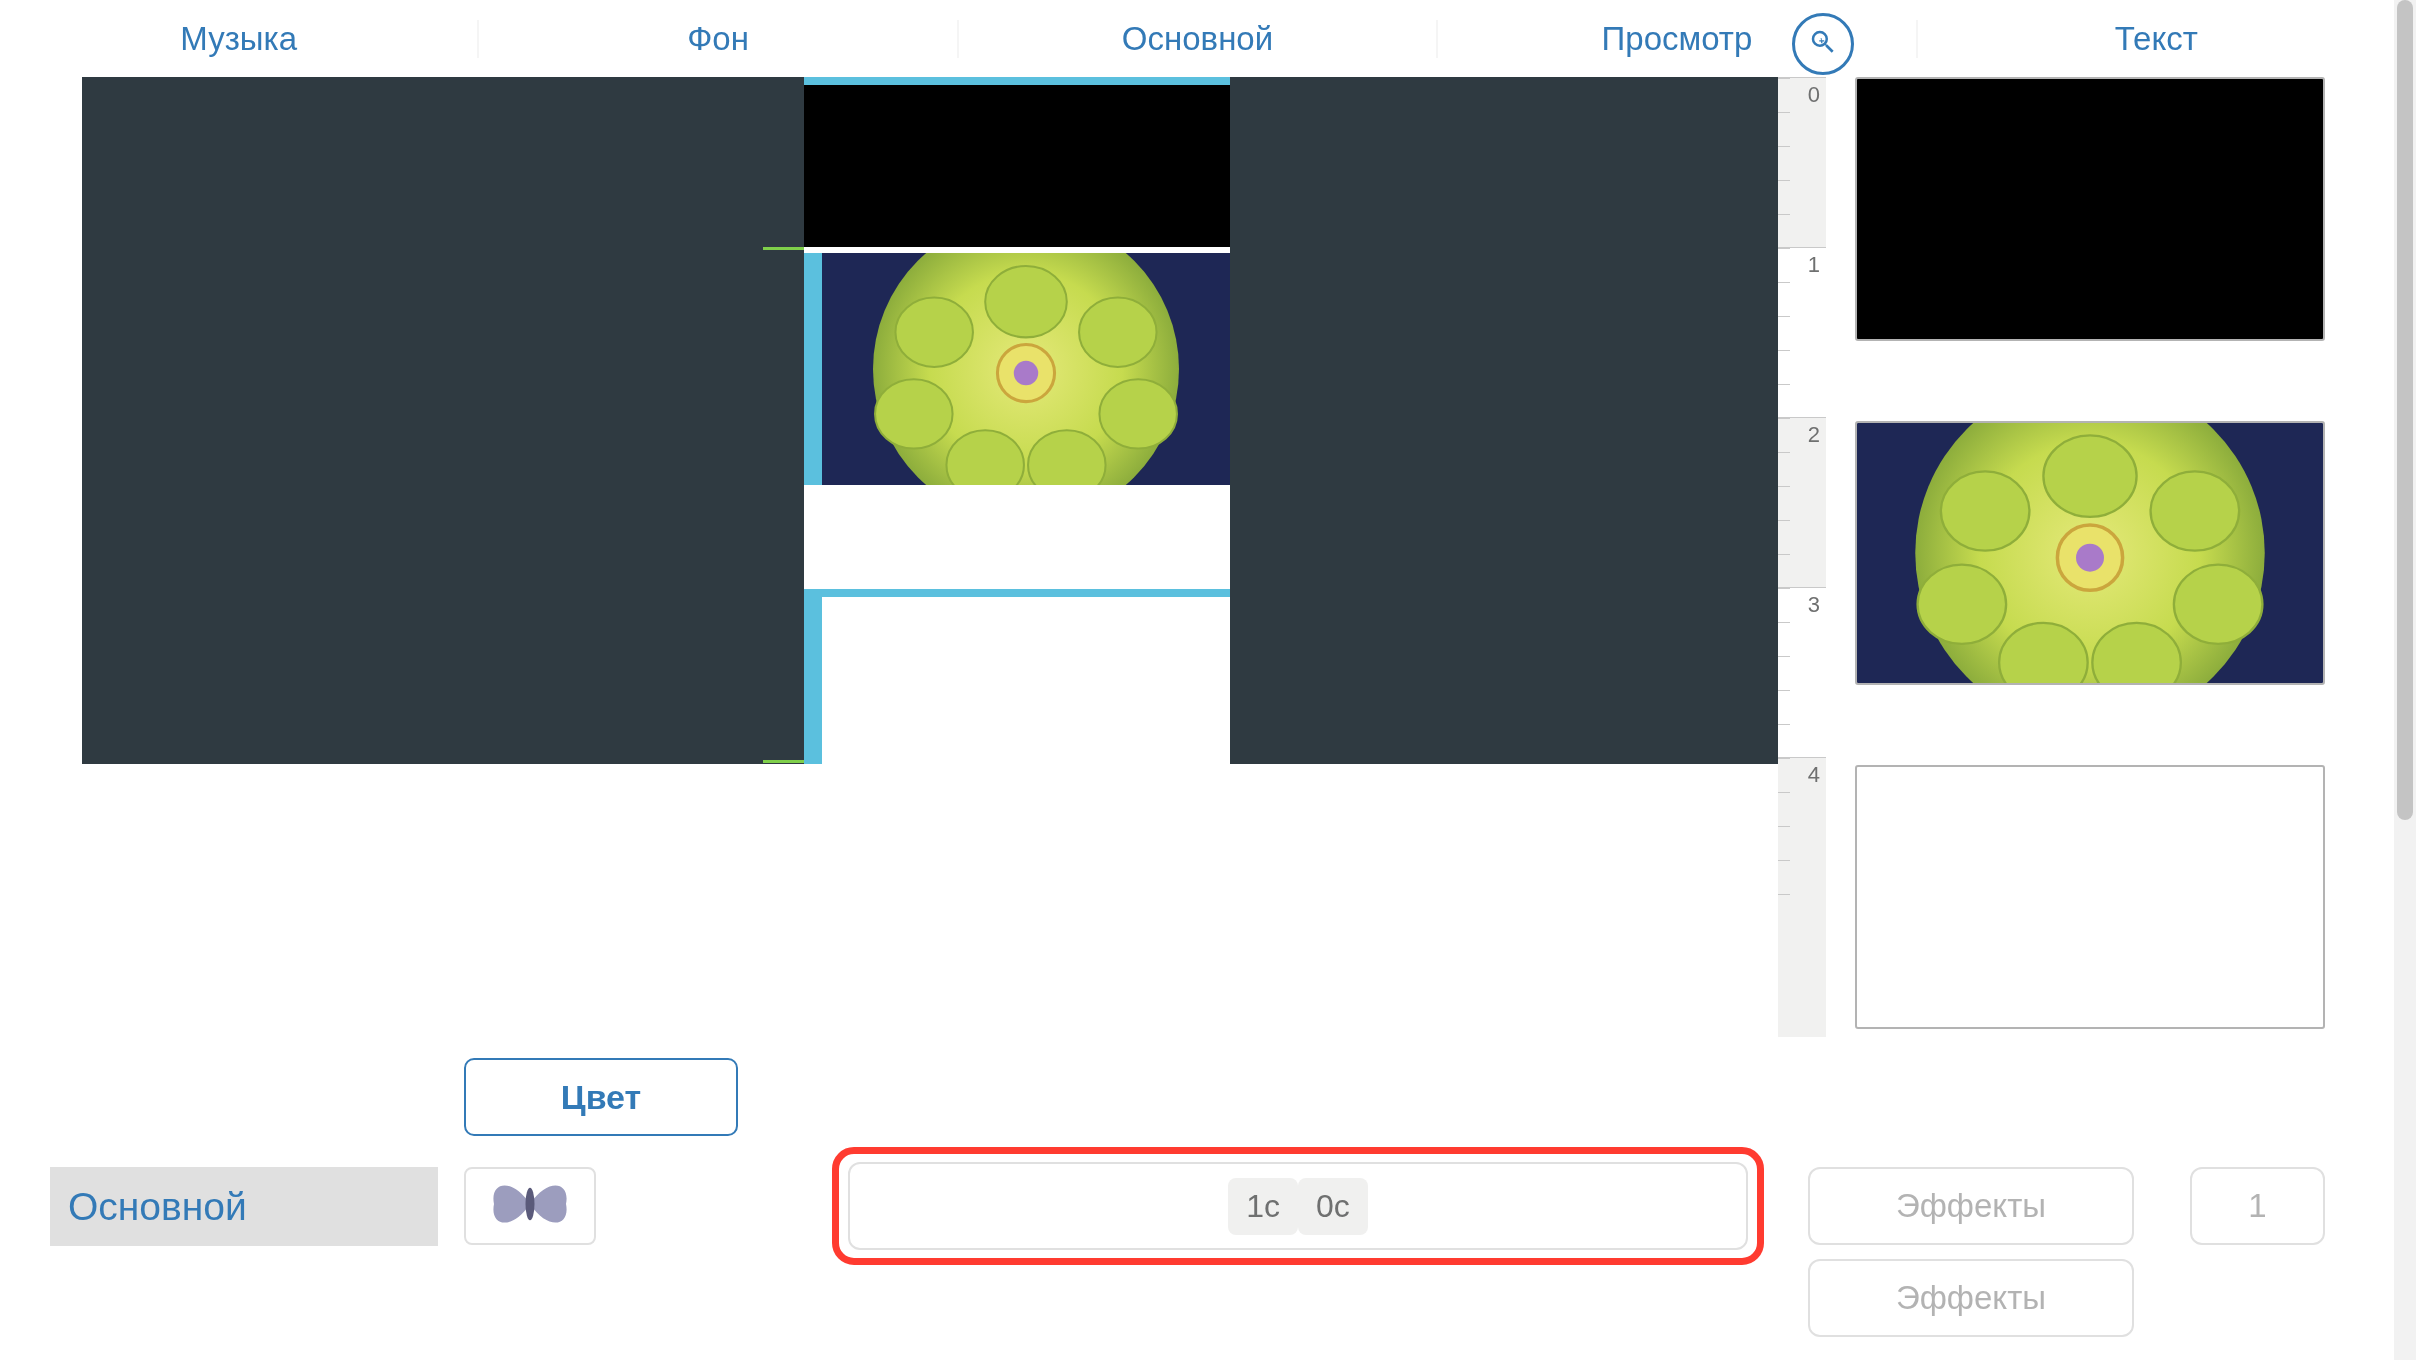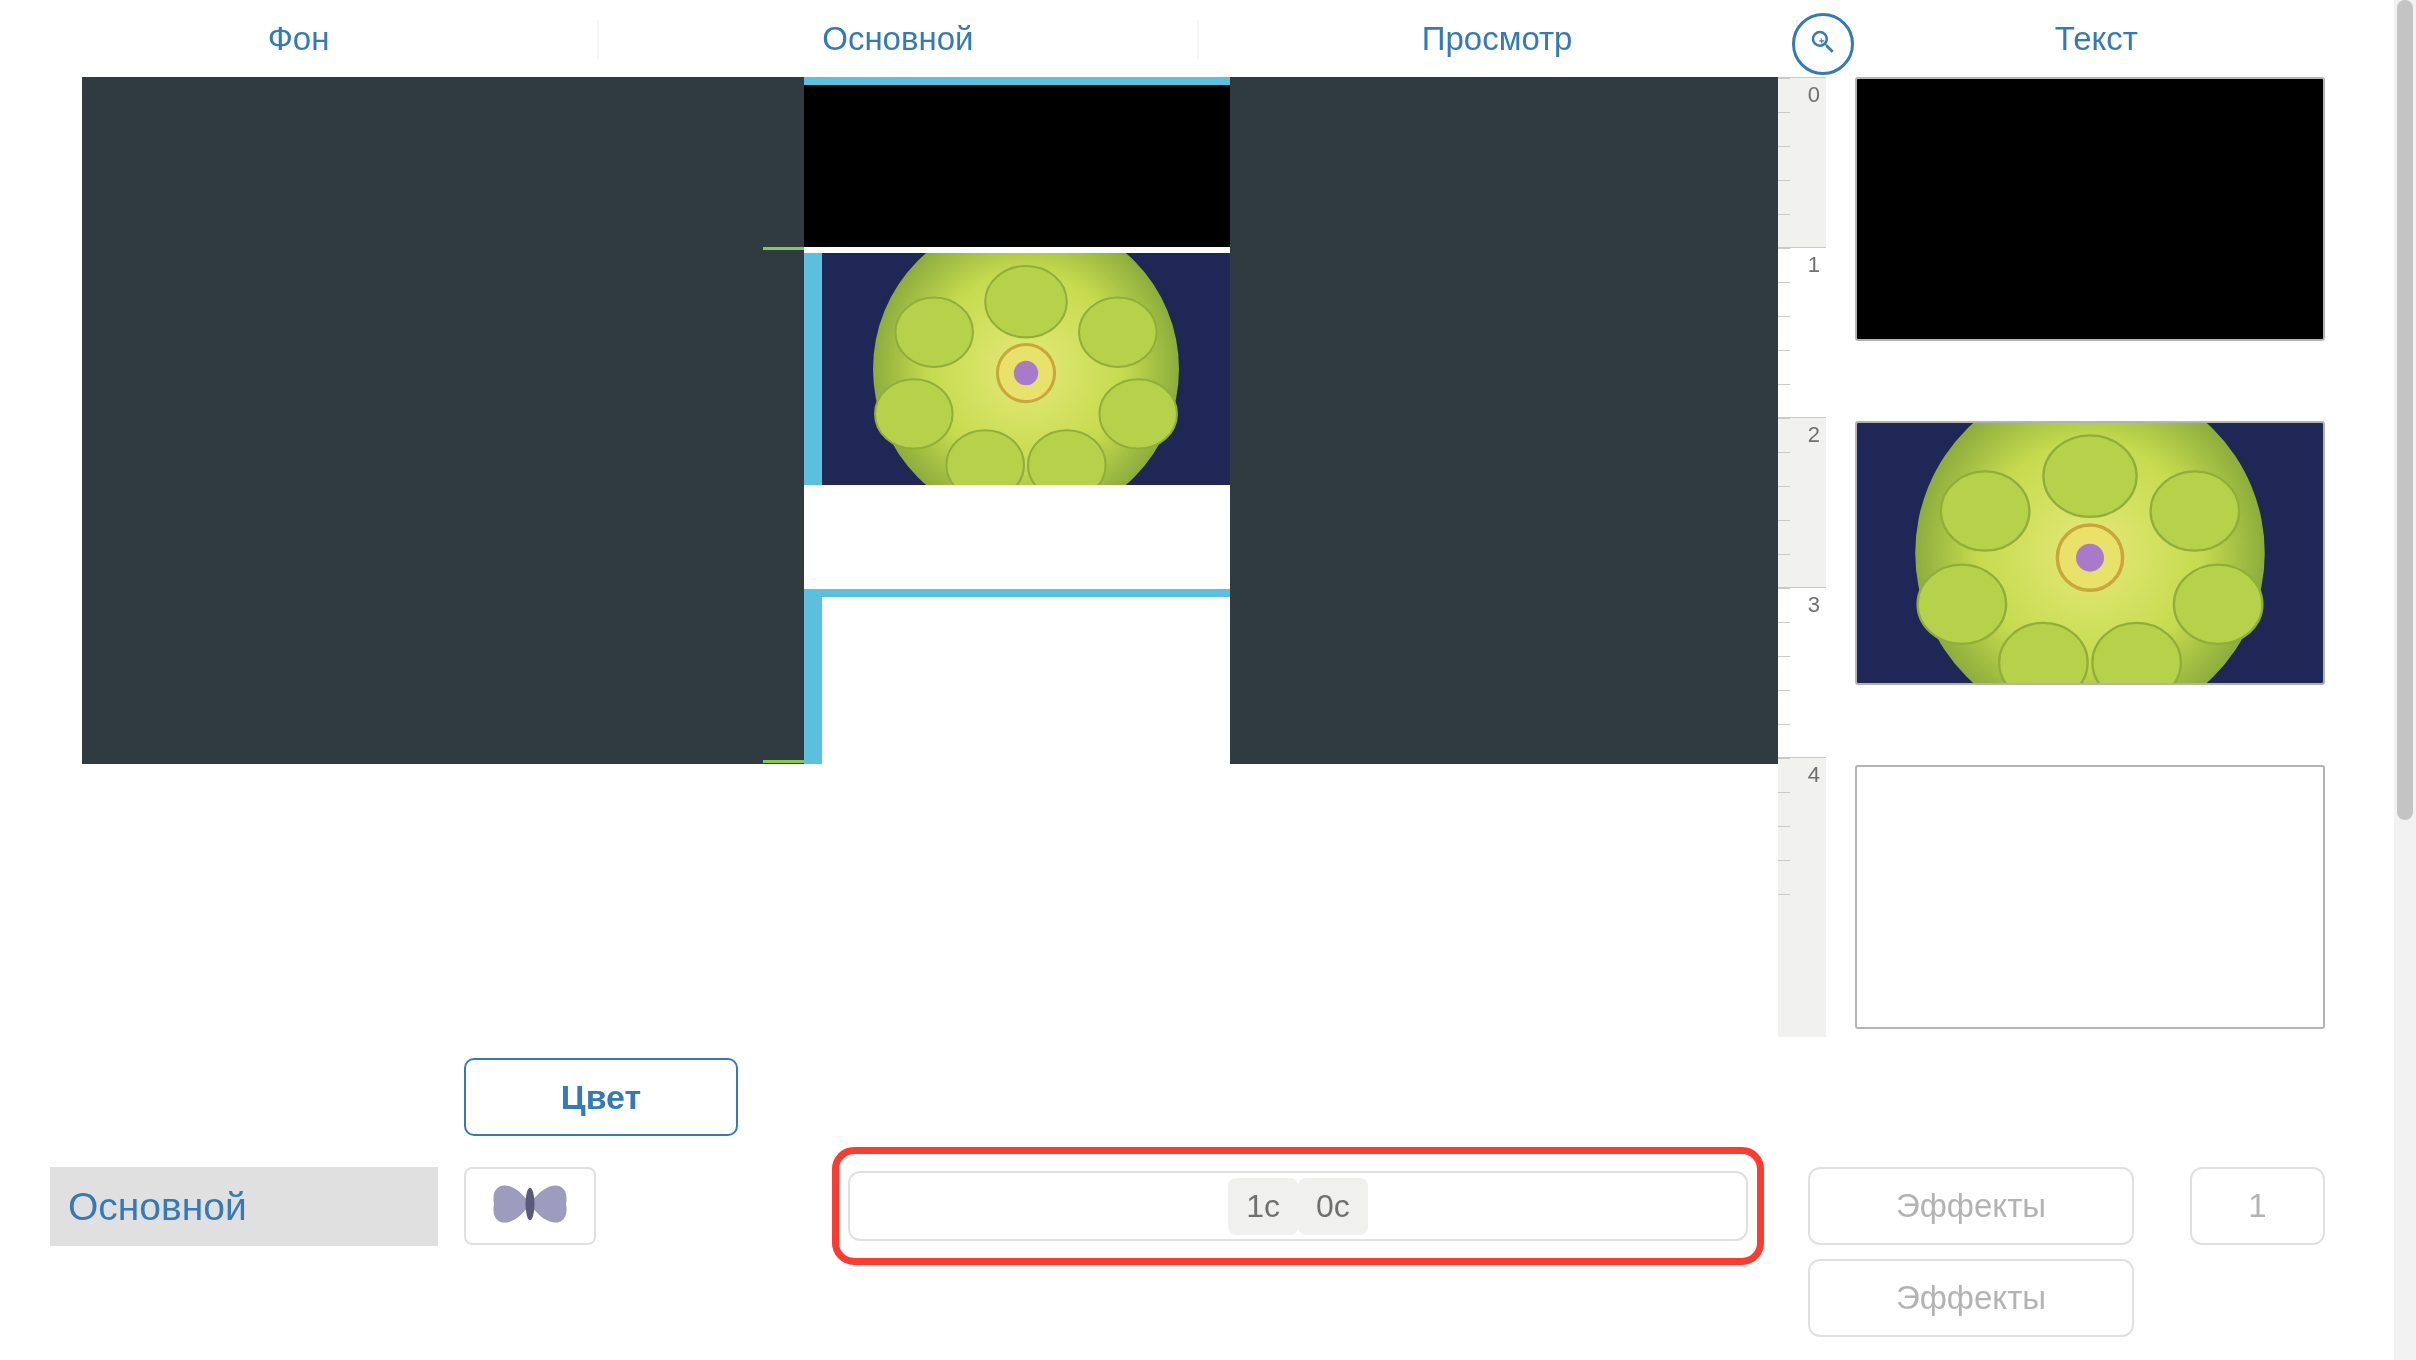--- a/index.html
+++ b/index.html
@@ -234,21 +234,21 @@
     width: 932px;
     height: 118px;
     border: 7px solid var(--red);
     border-radius: 22px;
     display: flex;
     align-items: center;
     justify-content: center;
   }
   .duration-inner {
     width: 900px;
-    height: 70px;
+    height: 88px;
     border: 2px solid var(--gray-light);
     border-radius: 12px;
     display: flex;
     align-items: center;
     justify-content: center;
     background: #fff;
   }
   .dur-chip {
     background: #f0f0ef;
     color: var(--gray-text);
@@ -303,20 +303,21 @@
     width: 16px;
     height: 820px;
     background: #c4c4c4;
     border-radius: 8px;
   }
 </style>
 </head>
 <body>
 
 <div class="tabs">
+  <div class="tab">Музыка</div>
   <div class="tab">Фон</div>
   <div class="tab">Основной</div>
   <div class="tab">Просмотр</div>
   <div class="tab">Текст</div>
 </div>
 
 <div class="zoom-btn">
   <span>
     <svg viewBox="0 0 24 24">
         <path d="M15.5 14h-.79l-.28-.27A6.47 6.47 0 0 0 16 9.5 6.5 6.5 0 1 0 9.5 16a6.47 6.47 0 0 0 4.23-1.57l.27.28v.79l5 5L20.49 19zM9.5 14A4.5 4.5 0 1 1 14 9.5 4.49 4.49 0 0 1 9.5 14zm.5-5h1v1.5H13v1h-1.5V13h-1v-1.5H9v-1h1.5z"></path>

